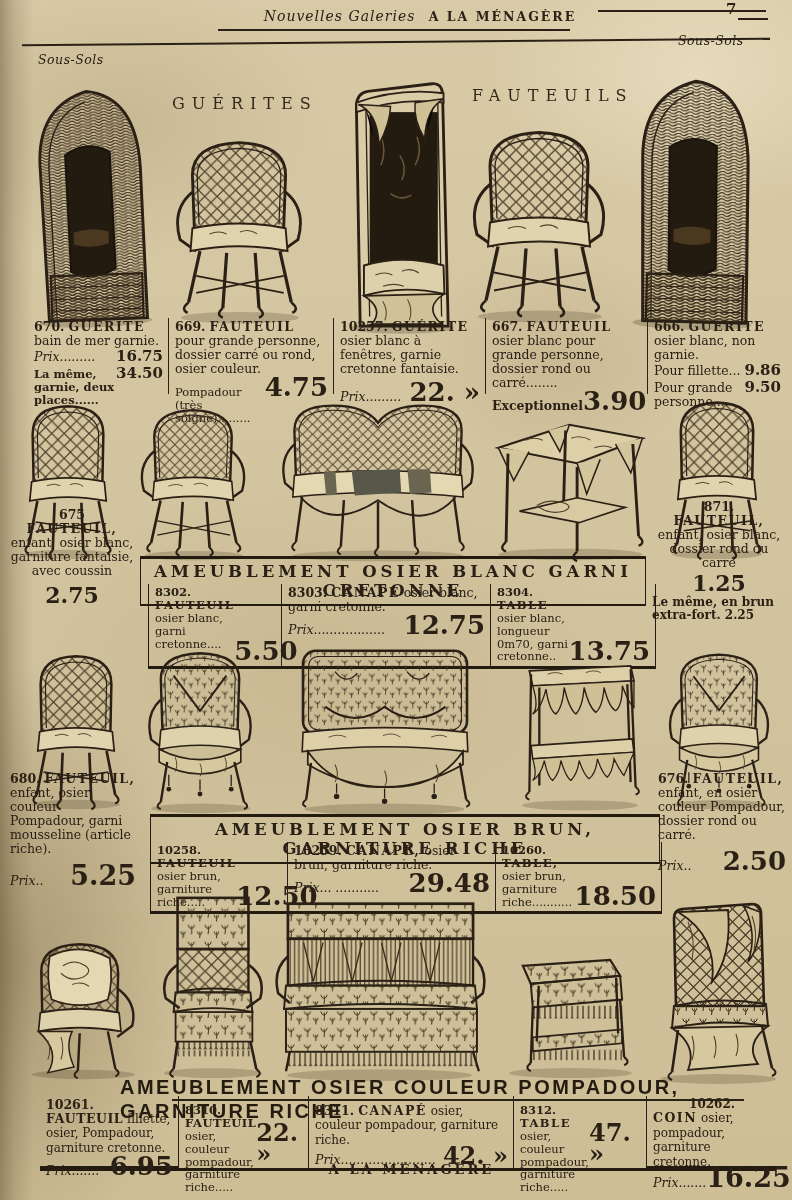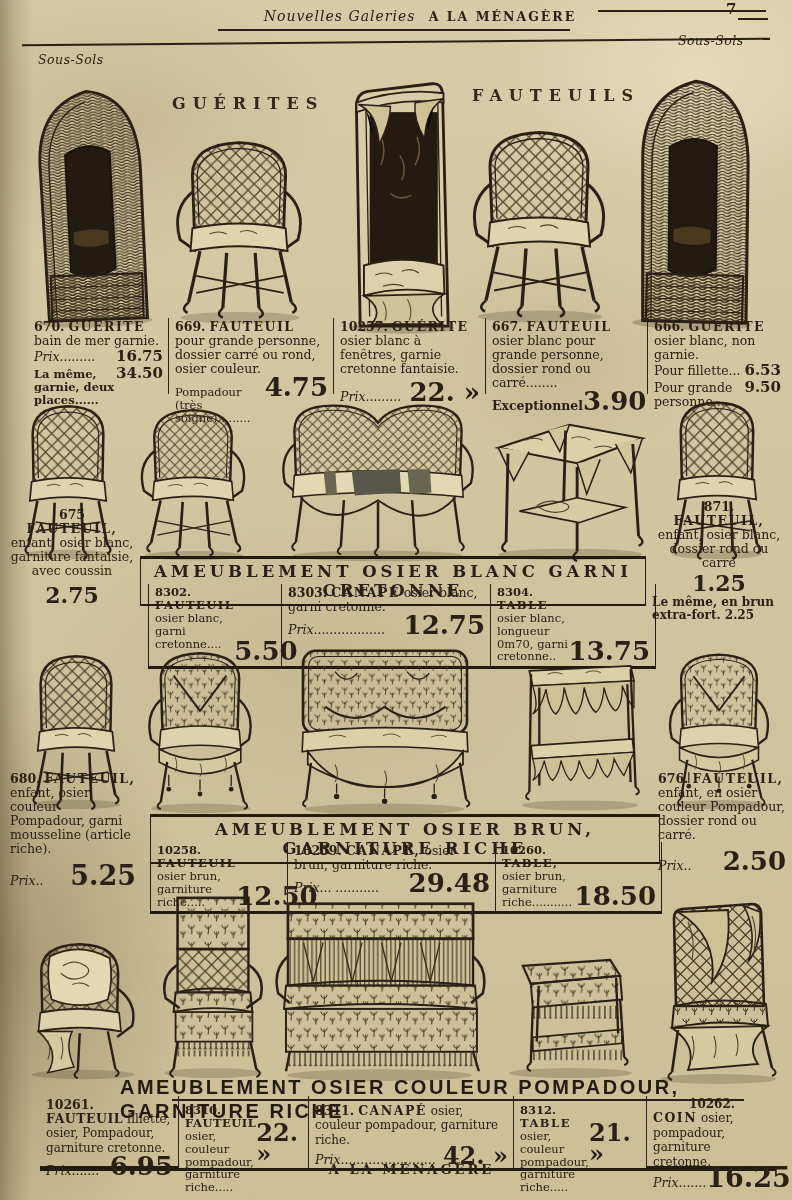--- a/index.html
+++ b/index.html
@@ -19,21 +19,21 @@
   
   .brand-line{top:8px;left:0;width:100%;text-align:center;font-size:14px;padding-left:24px;}
   .brand-script{font-style:italic;letter-spacing:1px;}
   .brand-caps{font-weight:bold;font-size:12.5px;letter-spacing:2px;}
   .rule{background:#2a2015;}
   .pagenum{top:0px;left:726px;font-weight:bold;font-size:15px;}
   .sous{font-style:italic;font-size:12.5px;letter-spacing:.5px;}
   .main-title{top:40px;left:0;width:100%;text-align:center;
     font-family:"Liberation Sans",sans-serif;font-weight:bold;font-size:27px;
     letter-spacing:9px;word-spacing:46px;color:#241c10;}
-  .sub-title{font-weight:bold;font-size:16px;letter-spacing:7px;color:#33281a;}
+  .sub-title{font-weight:normal;font-size:16px;letter-spacing:7px;color:#33281a;}
   
   .cap{font-size:12.5px;line-height:1.12;}
   .cap .n{font-weight:bold;}
   .cap .t{font-weight:bold;letter-spacing:1.5px;}
   .prow{display:flex;justify-content:space-between;align-items:baseline;}
   .plab{font-size:12.5px;}
   .plab.it{font-style:italic;}
   .plab.b{font-weight:bold;}
   .p-md{font-weight:bold;font-size:15px;}
   .p-lg{font-weight:bold;font-size:26px;line-height:.9;}
@@ -324,21 +324,21 @@
           <span class="plab b">Exceptionnel</span>
           <span class="p-lg">3.90</span>
         </div>
     </div>
     <div class="cell cap vdiv" style="width:139px">
       <span class="n">666.</span>
       <span class="t">GUÉRITE</span>
       <span>osier blanc, non garnie.</span>
       <div class="prow">
           <span class="plab">Pour fillette...</span>
-          <span class="p-md">6.53</span>
+          <span class="p-md">9.86</span>
         </div>
       <div class="prow">
           <span class="plab">Pour grande personne....</span>
           <span class="p-md">9.50</span>
         </div>
     </div>
   </div>
 
   <svg class="abs illus" style="left:14px;top:390px;width:108px;height:174px" viewBox="0 0 112 182">
       <use href="#sym-chair-small"></use>
@@ -499,21 +499,21 @@
       <div class="prow" style="margin-top:-2px">
           <span class="plab it">Prix........................</span>
           <span class="p-lg" style="font-size:24px">42. »</span>
         </div>
       <div class="smallcaps-footer" style="margin-top:-4px">A LA MÉNAGÈRE</div>
     </div>
     <div class="cell cap vdiv" style="width:133px;padding-top:8px;display:flex">
       <div style="flex:1;font-size:11.5px"><span class="n">8312.</span>
         <span class="t">TABLE</span>
         <span>osier, couleur pompadour, garniture riche.....</span></div>
-      <div class="p-lg" style="font-size:24px;align-self:flex-end">21. »</div>
+      <div class="p-lg" style="font-size:24px;align-self:flex-end">47. »</div>
     </div>
     <div class="cell cap vdiv" style="width:130px;border-bottom:2px solid #231a10">
       <div class="center n" style="font-size:12px">10262.</div>
       <span class="t">COIN</span>
       <span style="font-size:12px">osier, pompadour, garniture cretonne.</span>
       <div class="prow" style="margin-top:-3px">
           <span class="plab it">Prix.......</span>
           <span class="p-lg" style="font-size:27px">16.25</span>
         </div>
     </div>

